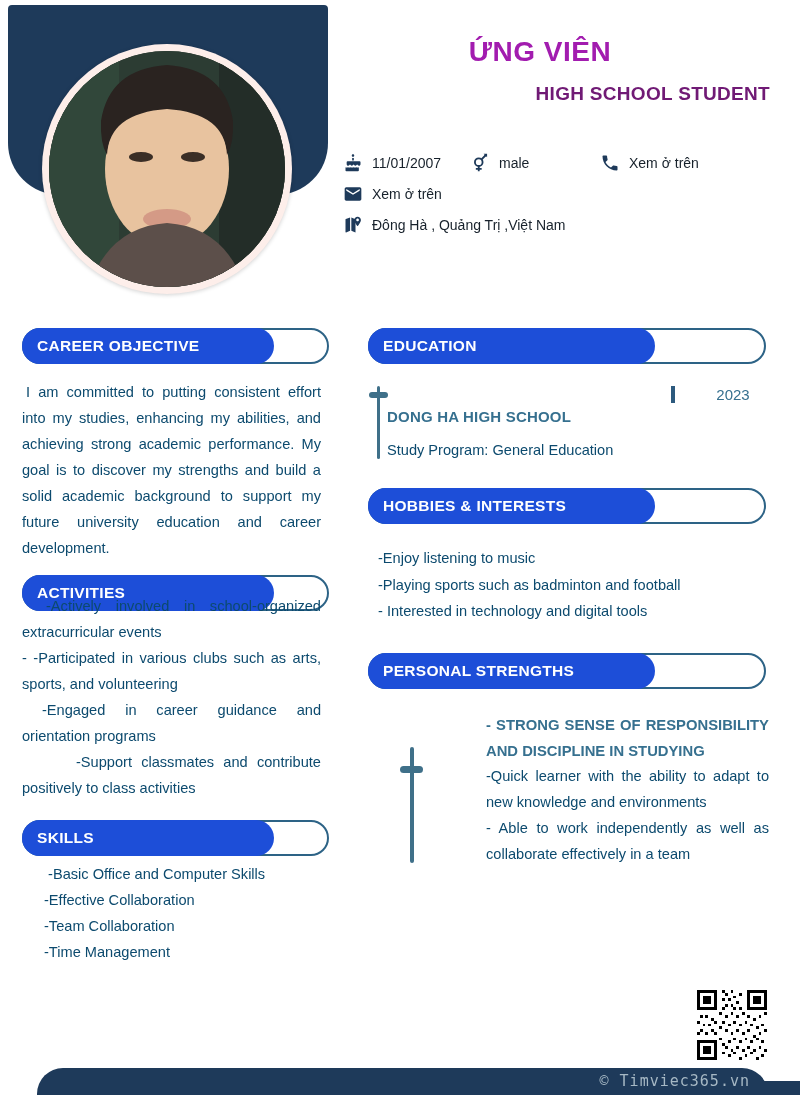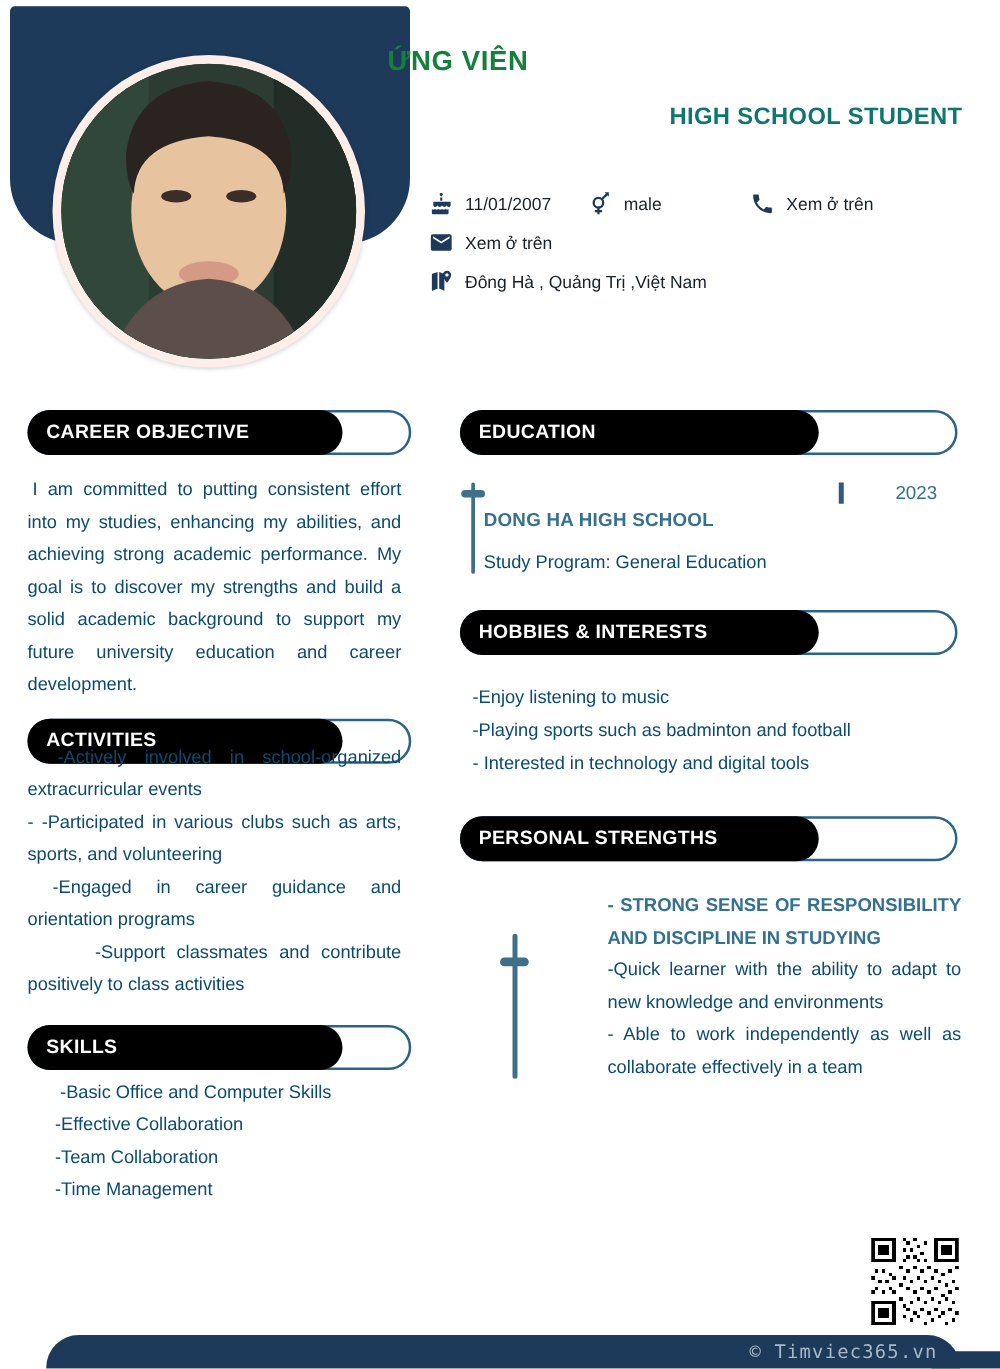--- a/index.html
+++ b/index.html
@@ -20,43 +20,43 @@
     display:flex; align-items:center; justify-content:center;
   }
   .photo {
     width:236px; height:236px; border-radius:50%; overflow:hidden;
     background:linear-gradient(135deg,#33443a 0%,#243229 55%,#1c2721 100%);
     display:flex; align-items:flex-end; justify-content:center;
   }
   .photo svg { display:block; }
   
   .cv-name {
-    position:absolute; right:30px; top:36px; width:460px; text-align:left;
-    font-size:22px; font-weight:bold; color:#15803d; letter-spacing:.5px;
+    position:absolute; right:30px; top:36px; width:460px; text-align:center;
+    font-size:28px; font-weight:bold; color:#a21caf; letter-spacing:.5px;
   }
   .cv-title {
     position:absolute; right:30px; top:83px; width:460px; text-align:right;
-    font-size:19px; font-weight:bold; color:#0f766e; letter-spacing:.3px;
+    font-size:19px; font-weight:bold; color:#701a75; letter-spacing:.3px;
   }
   .contact-row { position:absolute; display:flex; align-items:center; gap:9px; height:22px; }
   .contact-row .txt { font-size:14px; color:#17212b; white-space:nowrap; }
   .c-birthday { left:343px; top:152px; }
   .c-gender   { left:470px; top:152px; }
   .c-phone    { left:600px; top:152px; }
   .c-email    { left:343px; top:183px; }
   .c-address  { left:343px; top:214px; }
   .cicon { width:20px; height:20px; flex:0 0 20px; }
   
   .pill {
     position:absolute; height:36px; background:#fff;
     border:2px solid #2d6386; border-radius:19px;
   }
   .pill-fill {
     position:absolute; left:-2px; top:-2px; bottom:-2px;
-    background:#000000; border-radius:19px;
+    background:#1d4ed8; border-radius:19px;
     display:flex; align-items:center; padding-left:15px;
     color:#ffffff; font-size:15.5px; font-weight:bold; letter-spacing:.3px;
     white-space:nowrap;
   }
   .pill-l { left:22px; width:307px; }
   .pill-l .pill-fill { width:252px; }
   .pill-r { left:368px; width:398px; }
   .pill-r .pill-fill { width:287px; }
   #pill-career   { top:328px; }
   #pill-activities { top:575px; }

